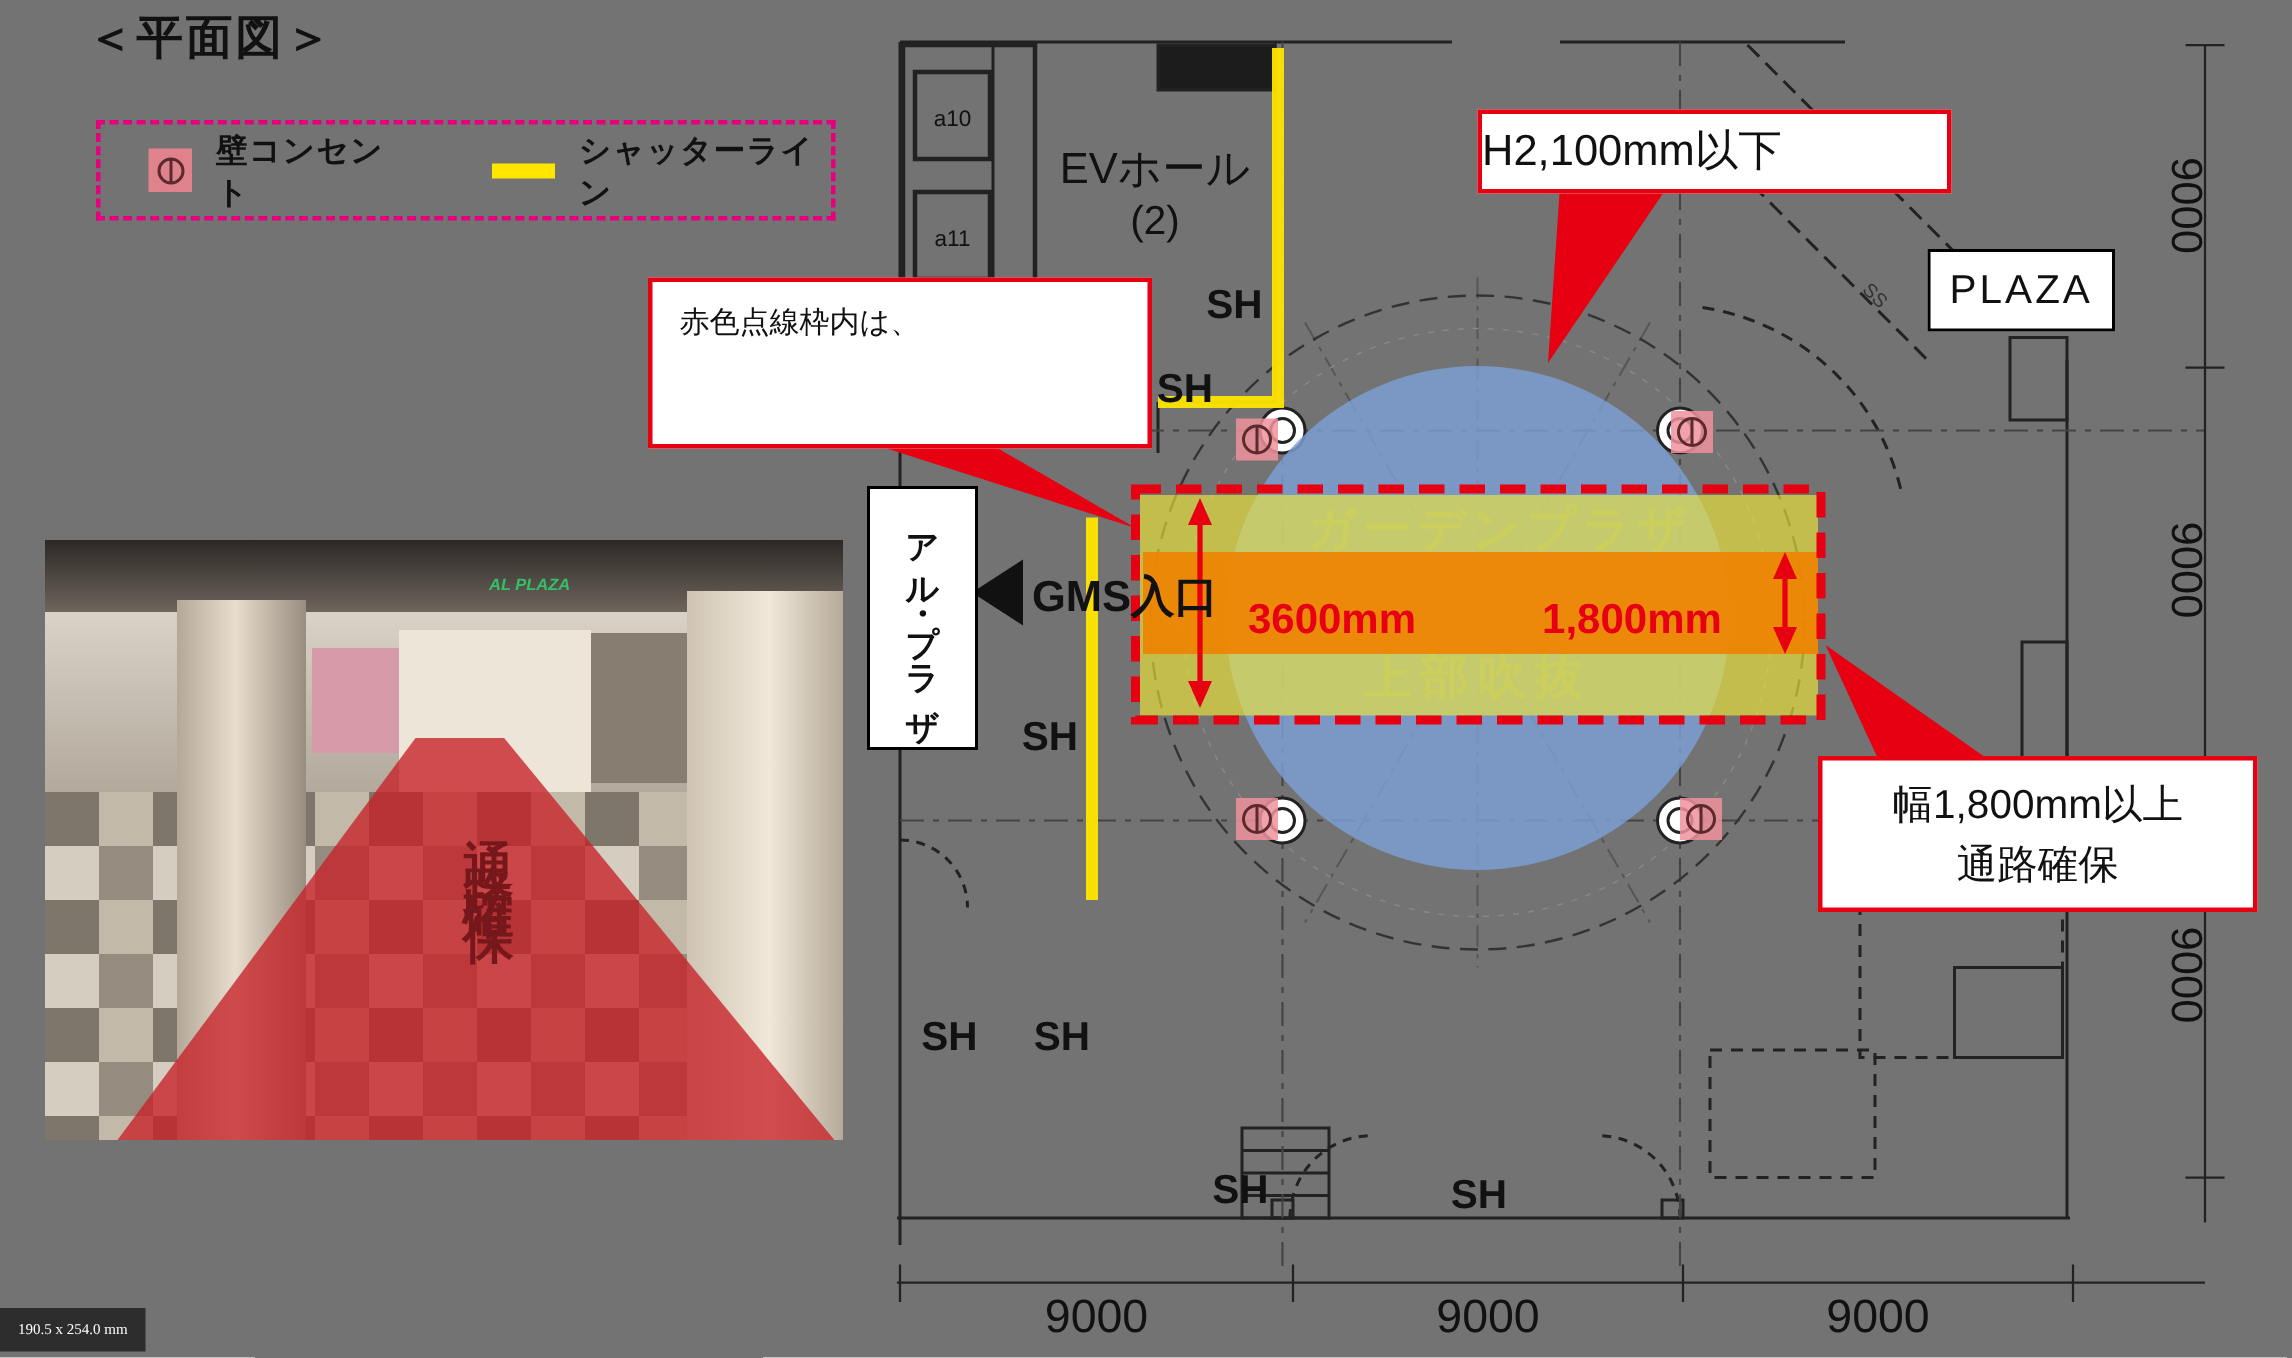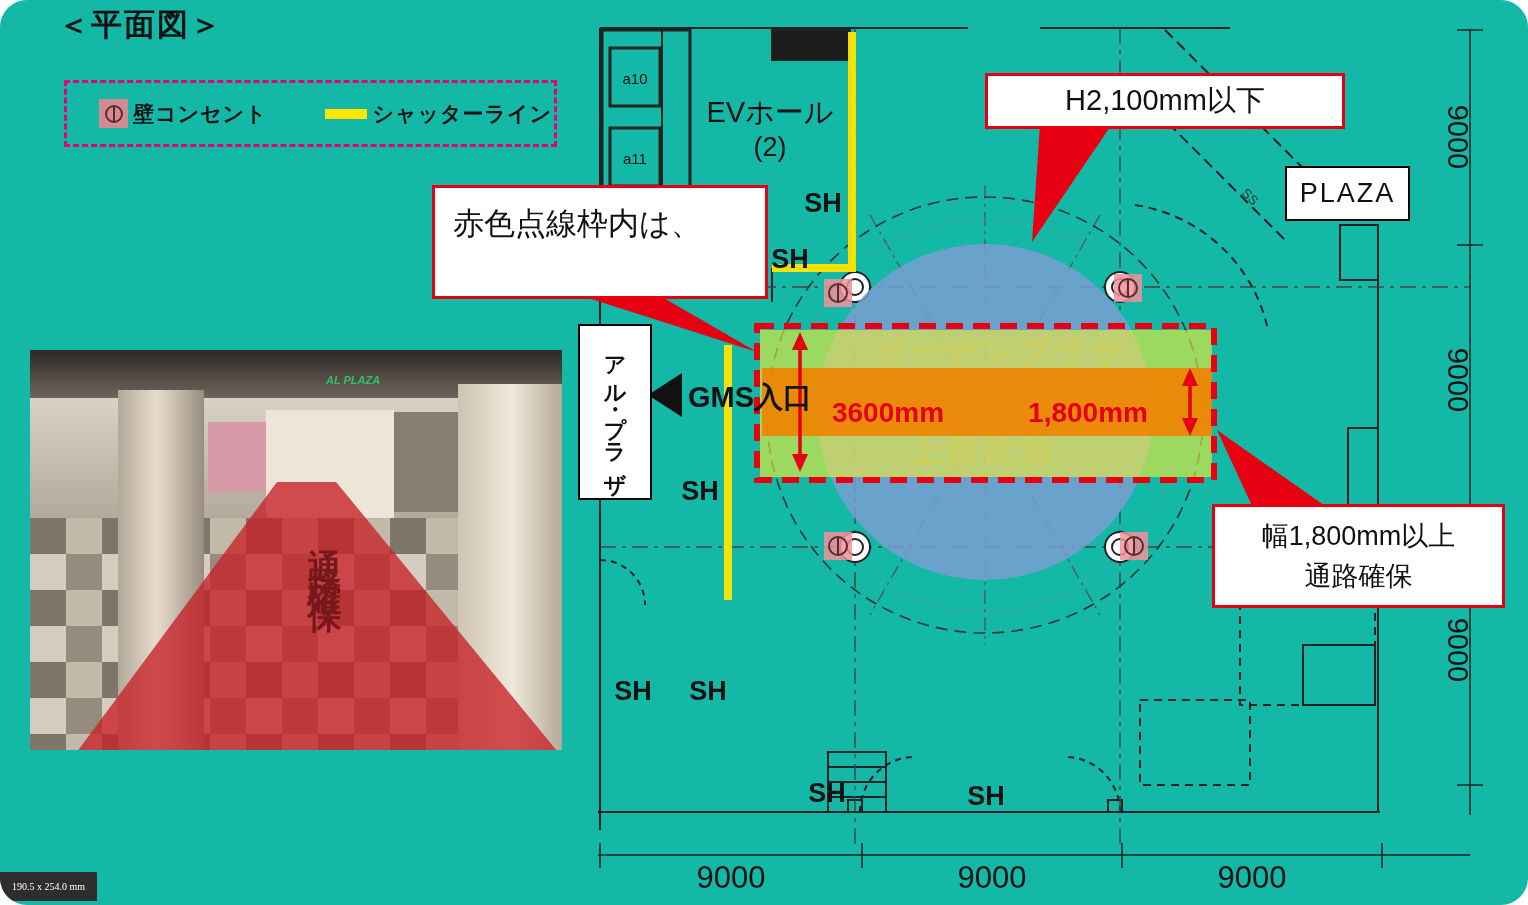--- a/index.html
+++ b/index.html
@@ -1,36 +1,36 @@
 <!DOCTYPE html>
 <html><head>
 <meta charset="utf-8">
 <style>
   html,body { margin:0; padding:0; background:#ffffff; }
   .slide {
-    position:relative; width:1528px; height:905px; background:#14b8a6;
-    overflow:hidden; font-family:"Liberation Sans","DejaVu Sans",sans-serif; color:#111;border-radius:27px;
+    position:relative; width:1528px; height:905px; background:#737373;
+    overflow:hidden; font-family:"Liberation Sans","DejaVu Sans",sans-serif; color:#111;
   }
   .abs { position:absolute; }
 
   
   .page-title { left:58px; top:4px; font-size:31px; font-weight:bold; letter-spacing:2px; }
 
   
   .legend {
     left:64px; top:80px; width:493px; height:67px; box-sizing:border-box;
     border:3px dashed #e6007e; display:flex; align-items:center; padding-left:32px;
   }
   .outlet-swatch { width:29px; height:29px; background:rgba(238,132,142,.88);
     display:flex; align-items:center; justify-content:center; flex:0 0 auto; }
-  .legend-label { font-size:21px; font-weight:bold; margin-left:5px; letter-spacing:1px; }
+  .legend-label { font-size:21px; font-weight:bold; margin-left:16px; letter-spacing:1px; }
   .shutter-swatch { width:42px; height:10px; background:#ffe600; margin-left:58px; flex:0 0 auto; }
 
   
-  .photo { left:30px; top:350px; width:532px; height:400px; overflow:hidden; background:#b9b0a2; }
+  .photo { left:30px; top:360px; width:532px; height:400px; overflow:hidden; background:#b9b0a2; }
   .ph-ceiling { left:0; top:0; width:537px; height:48px;
     background:linear-gradient(#2c2826,#6e655c); }
   .ph-stores { left:0; top:48px; width:537px; height:122px;
     background:linear-gradient(#d9d2c7,#b2a89c); }
   .ph-store-pink { left:178px; top:72px; width:58px; height:70px; background:#d79aa9; }
   .ph-store-bright { left:236px; top:60px; width:128px; height:108px; background:#ece5d8; }
   .ph-store-dark { left:364px; top:62px; width:68px; height:100px; background:#887d71; }
   .ph-col-left { left:88px; top:40px; width:86px; height:360px;
     background:linear-gradient(90deg,#b4a898,#e8ddcd 45%,#998d7f); }
   .ph-col-right { left:428px; top:34px; width:109px; height:366px;
@@ -45,24 +45,24 @@
     font-size:34px; font-weight:bold; color:#76181b; letter-spacing:17px; }
   .ph-caption { left:172px; top:362px; color:#ffffff; font-size:21px; font-weight:bold;
     text-shadow:0 1px 4px rgba(0,0,0,.55); }
   .ph-sign { left:296px; top:24px; color:#33c068; font-size:11px; font-weight:bold; font-style:italic; }
 
   
   .plan-svg { left:0; top:0; }
 
   
   .callout { background:#fff; border:3px solid #e60012; box-sizing:border-box; }
-  .co-h2100 { left:985px; top:73px; width:360px; height:56px;
-    display:flex; align-items:center; justify-content:center; font-size:29px; }
+  .co-h2100 { left:985px; top:73px; width:316px; height:56px;
+    display:flex; align-items:center; justify-content:flex-start; font-size:29px; }
   .co-frame { left:432px; top:185px; width:336px; height:114px;
-    font-size:31px; line-height:1.52; padding:12px 0 0 18px; }
+    font-size:20px; line-height:1.52; padding:12px 0 0 18px; }
   .co-aisle { left:1212px; top:504px; width:293px; height:104px;
     display:flex; flex-direction:column; align-items:center; justify-content:center;
     font-size:27px; line-height:1.5; }
   .zara-box { left:1285px; top:166px; width:121px; height:51px; background:#fff;
     border:2.5px solid #000; display:flex; align-items:center; justify-content:center;
     font-size:27px; letter-spacing:2px; }
   .alplaza-box { left:578px; top:324px; width:70px; height:172px; background:#fff;
     border:2.5px solid #000; display:flex; align-items:center; justify-content:center; }
   .alplaza-box span { writing-mode:vertical-rl; text-orientation:upright;
     font-size:22px; font-weight:bold; letter-spacing:3px; }

